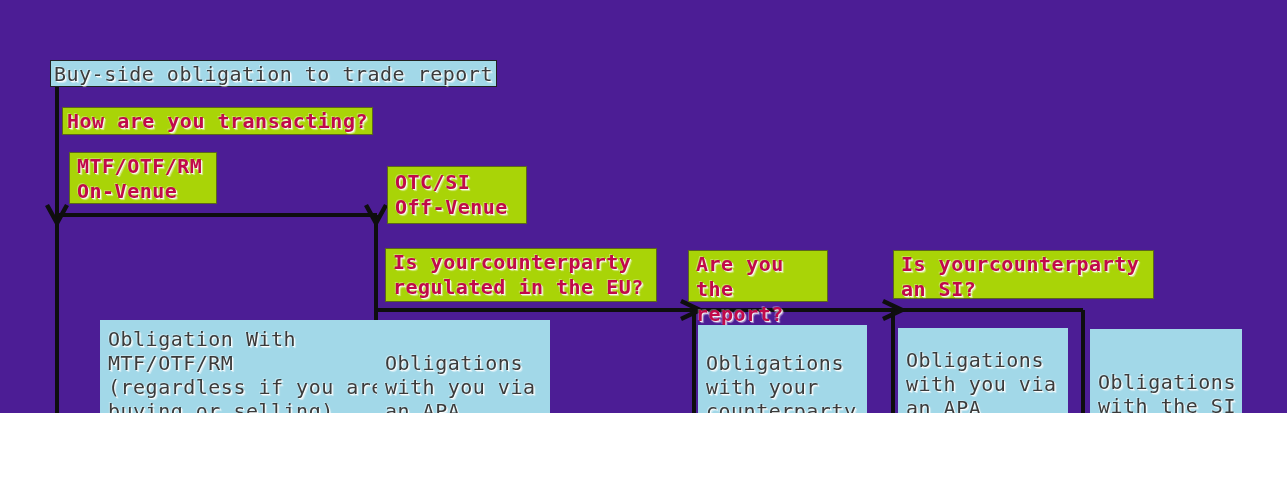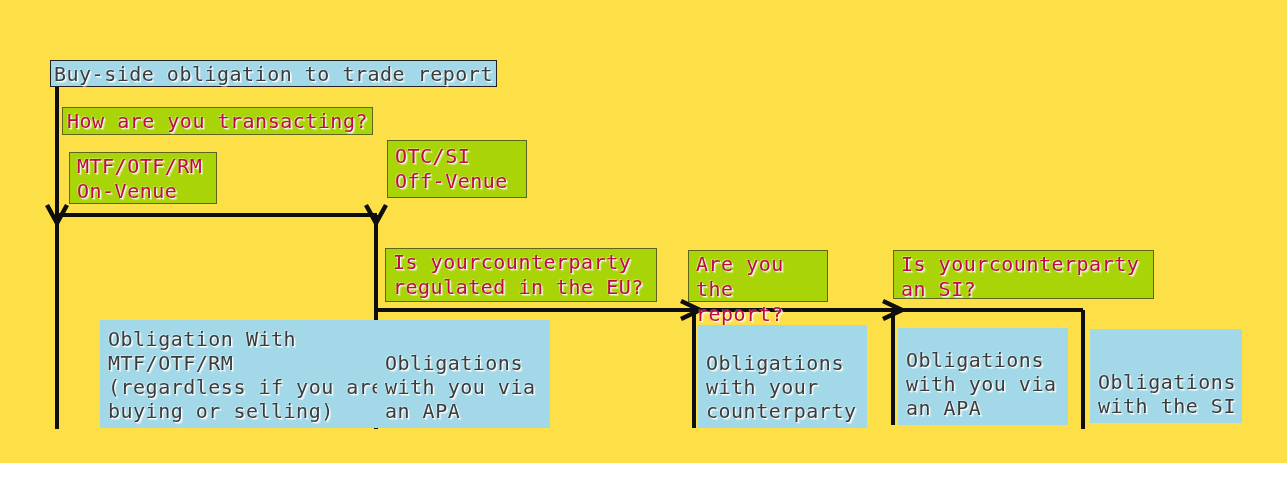--- a/index.html
+++ b/index.html
@@ -7,22 +7,22 @@
     --blue-bg: #a2d8e8;
     --question-text: #c1094a;
     --dark-text: #3b3b3b;
     --line: #0e0e0e;
   }
   * { box-sizing: border-box; margin: 0; padding: 0; }
   body { background: #ffffff; }
   .stage {
     position: relative;
     width: 1287px;
-    height: 463px;
-    background: #fde047;
+    height: 413px;
+    background: #4c1d95;
     overflow: hidden;
     font-family: "DejaVu Sans Mono", "Liberation Mono", monospace;
     font-size: 20px;
     letter-spacing: 0.5px;
   }
   .lines {
     position: absolute;
     left: 0; top: 0;
     width: 1287px; height: 503px;
     color: var(--line, #0e0e0e);
@@ -38,20 +38,21 @@
       1px 1px 0 rgba(255,255,255,0.9),
       2px 2px 1px rgba(255,255,255,0.55),
       -1px -1px 0 rgba(255,255,255,0.35);
   }
   .glow-red {
     color: var(--question-text, #c1094a);
     text-shadow:
       1px 1px 0 rgba(255,255,255,0.85),
       2px 2px 1px rgba(255,255,255,0.5),
       -1px -1px 0 rgba(255,255,255,0.3);
+    font-weight: bold;
   }
   .green {
     background: var(--green-bg, #a9d407);
     border: 1px solid #5c661c;
     line-height: 25px;
     padding: 1px 7px;
   }
   .blue { background: var(--blue-bg, #a2d8e8); }
   .title-box {
     left: 50px; top: 60px; width: 447px; height: 27px;
@@ -60,21 +61,21 @@
     padding: 0 3px;
     white-space: nowrap;
   }
   .result {
     display: flex; flex-direction: column; justify-content: flex-end;
     line-height: 24px;
     padding: 4px 6px 5px 8px;
   }
   #q1 { left: 62px;  top: 107px; width: 311px; height: 28px; line-height: 24px; padding: 1px 4px; }
   #a-on  { left: 69px;  top: 152px; width: 148px; height: 52px; }
-  #a-off { left: 387px; top: 140px; width: 140px; height: 58px; padding-top: 3px; }
+  #a-off { left: 387px; top: 166px; width: 140px; height: 58px; padding-top: 3px; }
   #q2 { left: 385px; top: 248px; width: 272px; height: 54px; }
   #q3 { left: 688px; top: 250px; width: 140px; height: 52px; }
   #q4 { left: 893px; top: 250px; width: 261px; height: 49px; }
   #r1 { left: 60px;   top: 320px; width: 296px; height: 108px; margin-left: 40px; }
   #r2 { left: 377px;  top: 320px; width: 173px; height: 108px; }
   #r3 { left: 698px;  top: 325px; width: 169px; height: 103px; }
   #r4 { left: 898px;  top: 328px; width: 170px; height: 97px;  }
   #r5 { left: 1090px; top: 329px; width: 152px; height: 94px;  }
 </style>
 </head>

